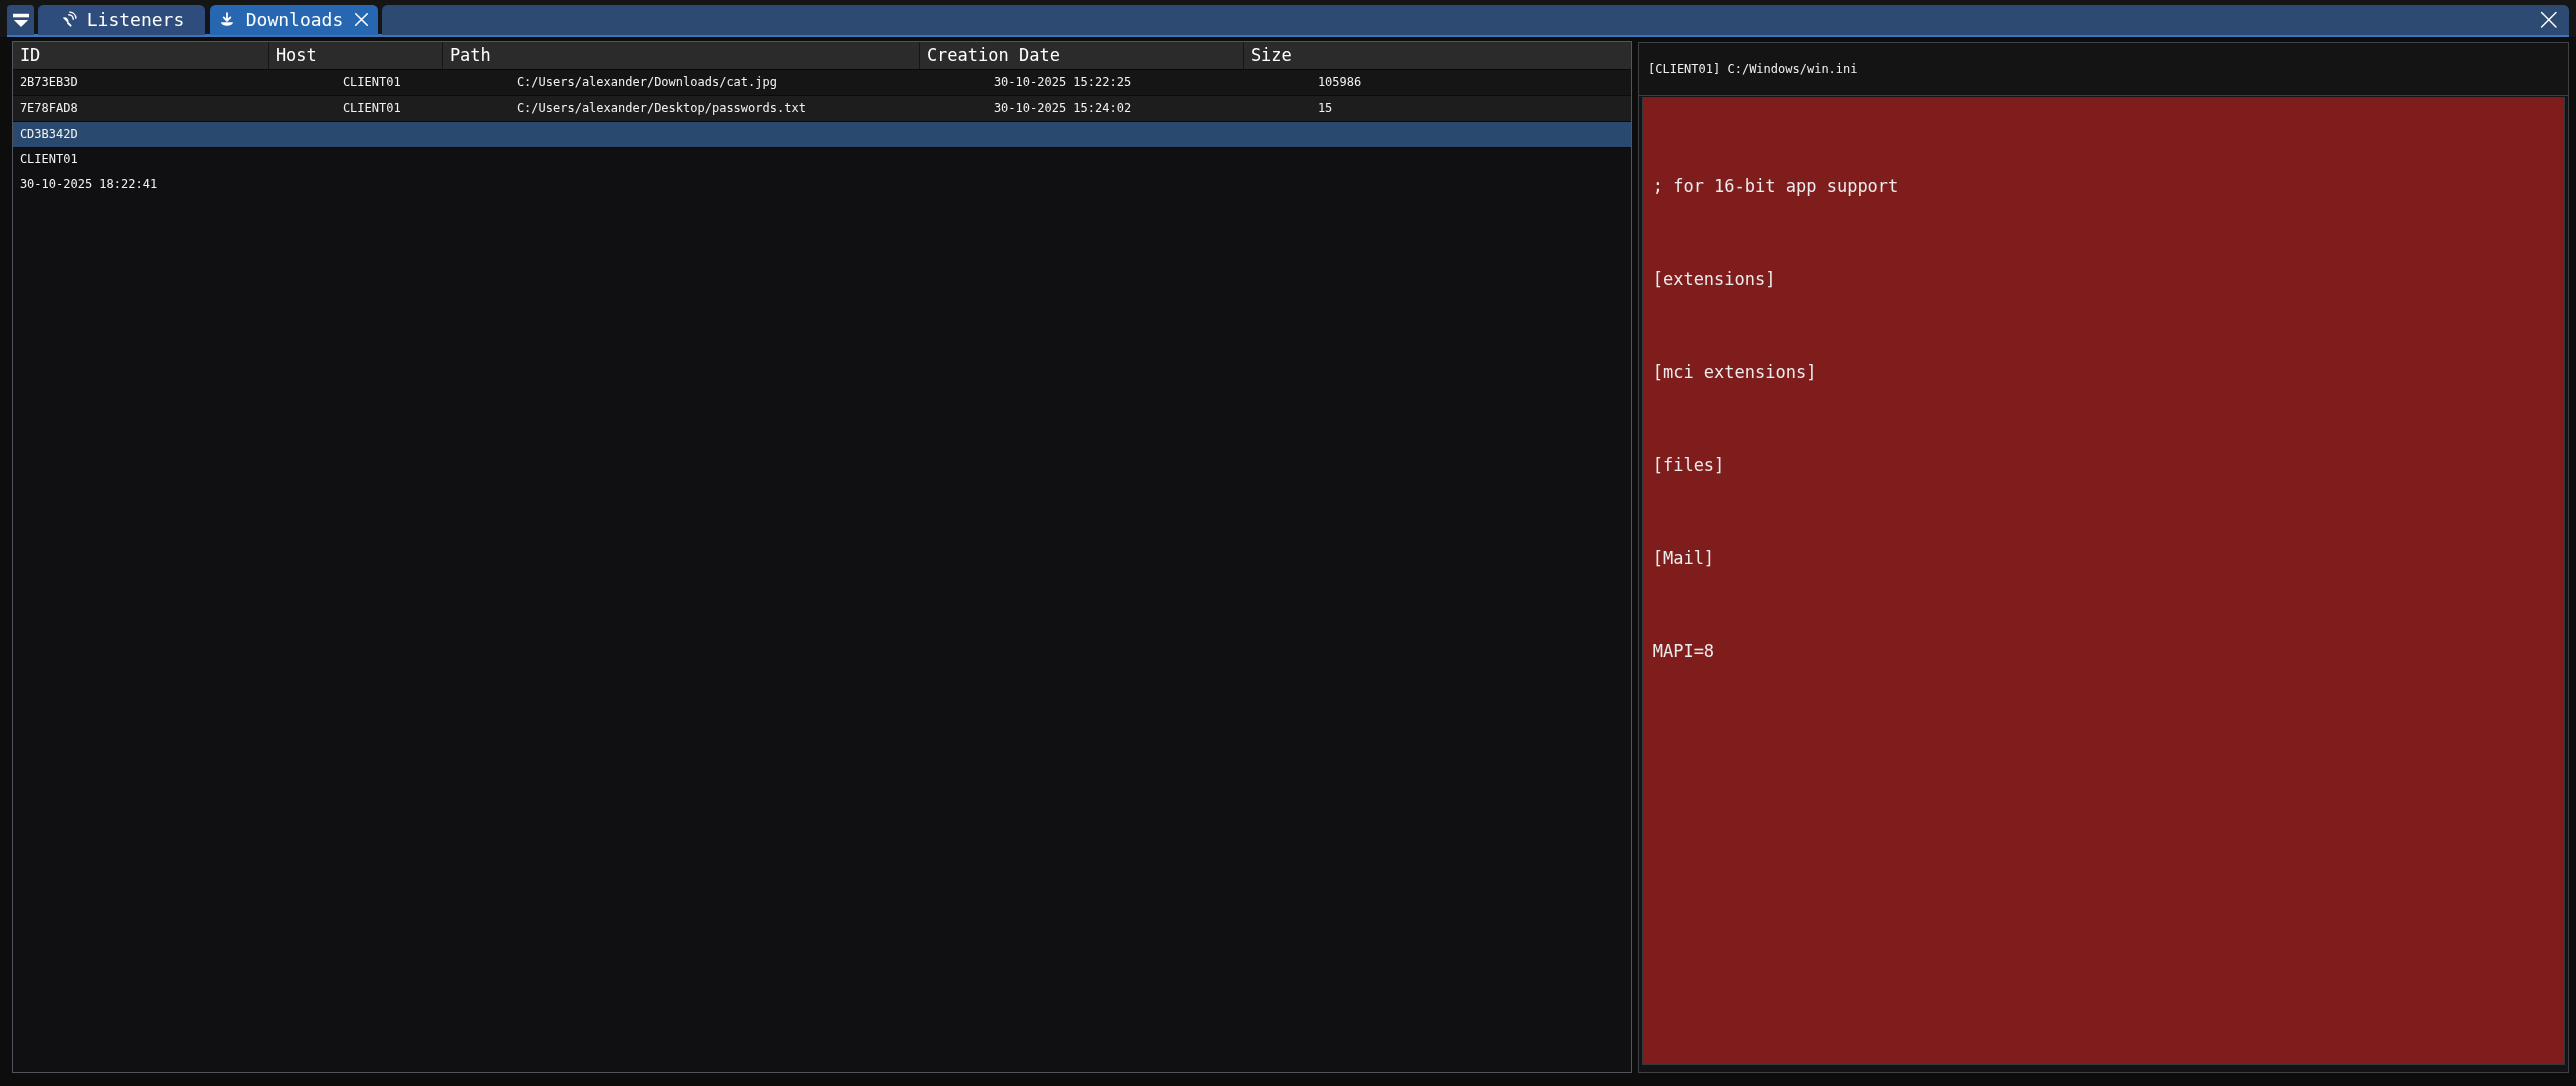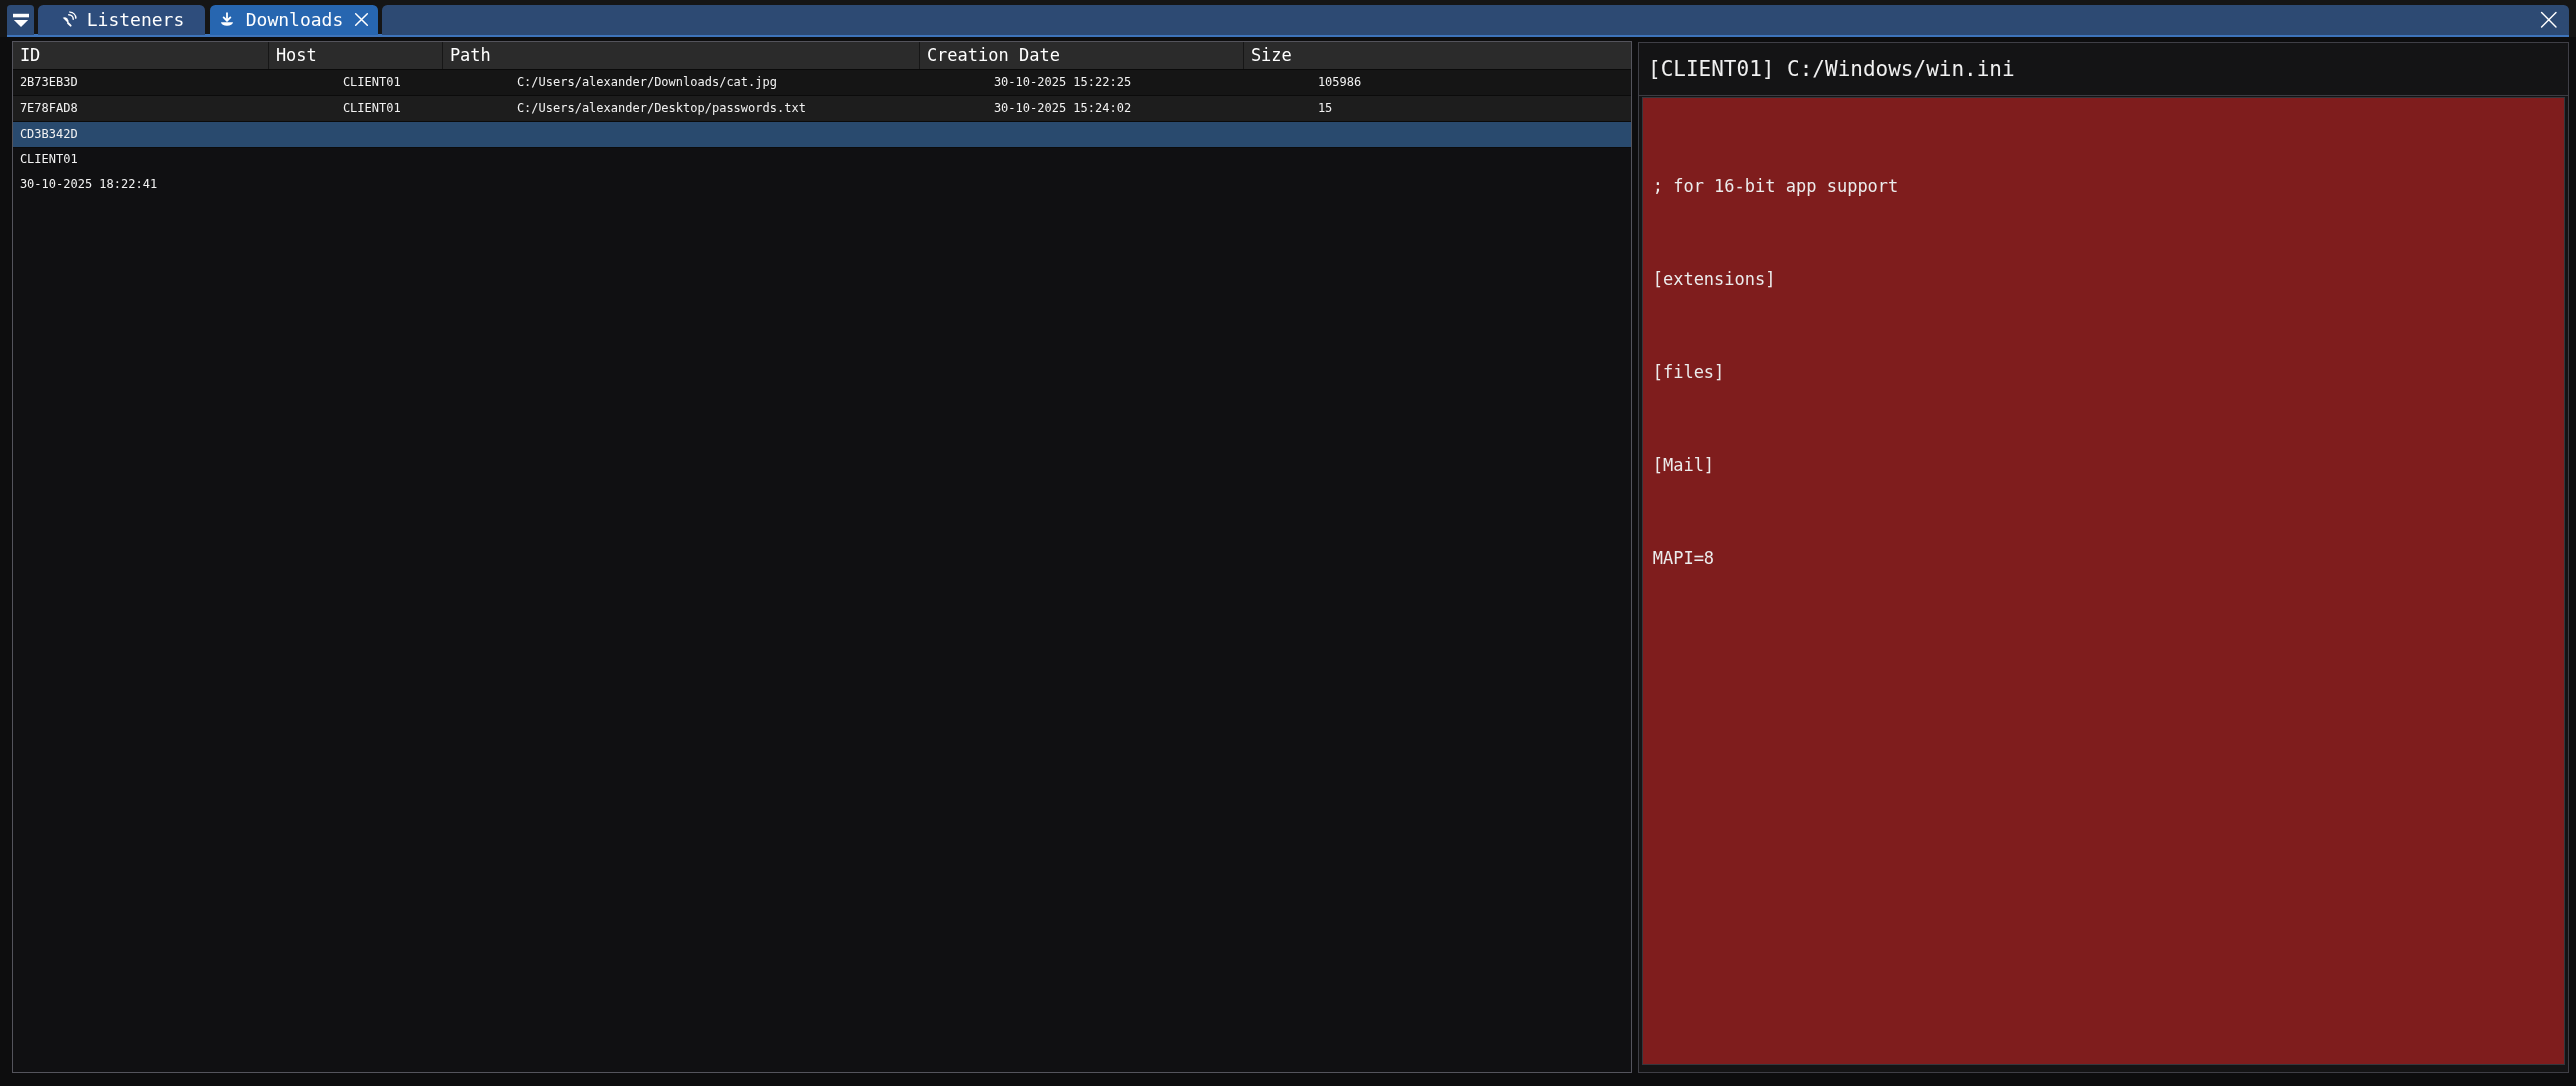--- a/index.html
+++ b/index.html
@@ -59,21 +59,21 @@
   .row-odd  { background:#151515; }
   .row-even { background:#1d1d1d; }
   .row-selected { background:#294a6e;flex-direction:column; }
   
   .preview-panel {
     position:absolute; left:1638px; top:42px; width:931px; height:1031px;
     background:#141415; border:0.9px solid #3f3f46;
   }
   .preview-header {
     height:53px; display:flex; align-items:center; padding-left:9px;
-    font-size:21px; color:#f0f0f0; border-bottom:0.9px solid #3c3c42;
+    font-size:12px; color:#f0f0f0; border-bottom:0.9px solid #3c3c42;
     white-space:nowrap; overflow:hidden;
   }
   .preview-content {
     position:absolute; left:2.7px; right:2.7px; top:54px; bottom:7.2px;
     background:#7f1d1d; border:0.9px solid #36363c;
     padding:10.8px 10px; font-size:17px; line-height:31px;
     color:#ececec; white-space:pre; overflow:hidden;
   }
   .preview-line { height:31px; }
   svg { display:block; }
@@ -163,20 +163,21 @@
       <div class="td c-date">30-10-2025 18:22:41</div>
       <div class="td c-size">92</div>
     </div>
   </div>
 
   <div class="preview-panel">
     <div class="preview-header">[CLIENT01] C:/Windows/win.ini</div>
     <div class="preview-content">
       <div class="preview-line">; for 16-bit app support</div>
       <div class="preview-line">[extensions]</div>
+      <div class="preview-line">[mci extensions]</div>
       <div class="preview-line">[files]</div>
       <div class="preview-line">[Mail]</div>
       <div class="preview-line">MAPI=8</div>
     </div>
   </div>
 
 </div>
 
 
 </body></html>

